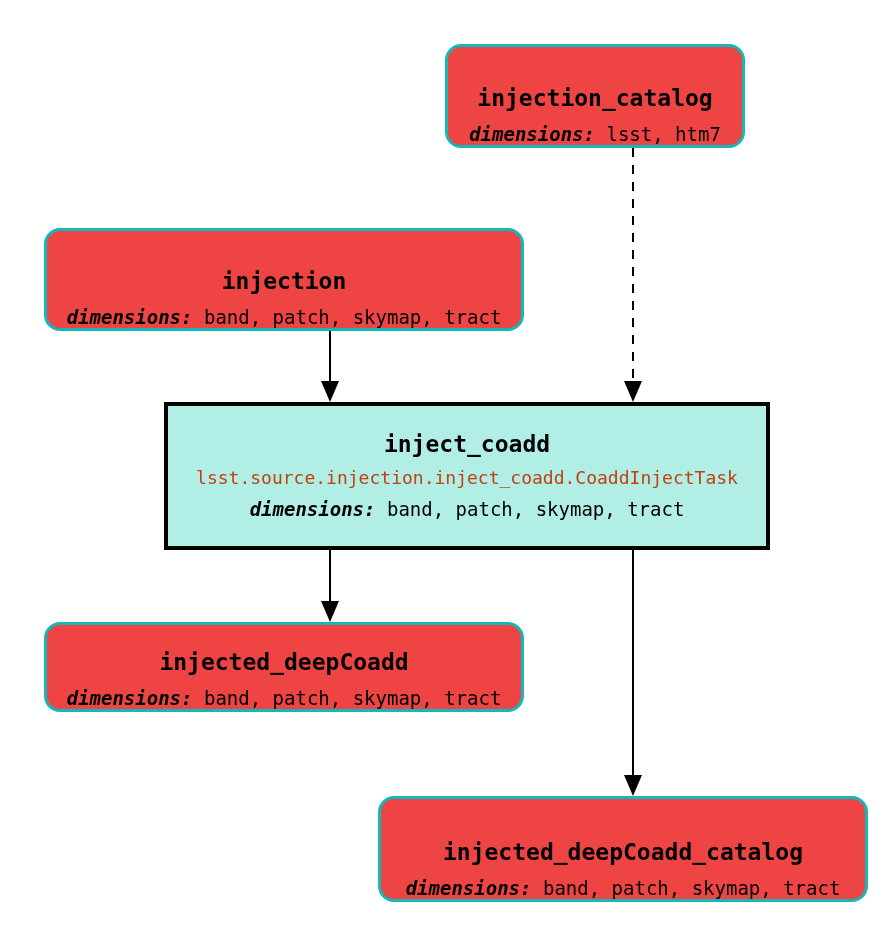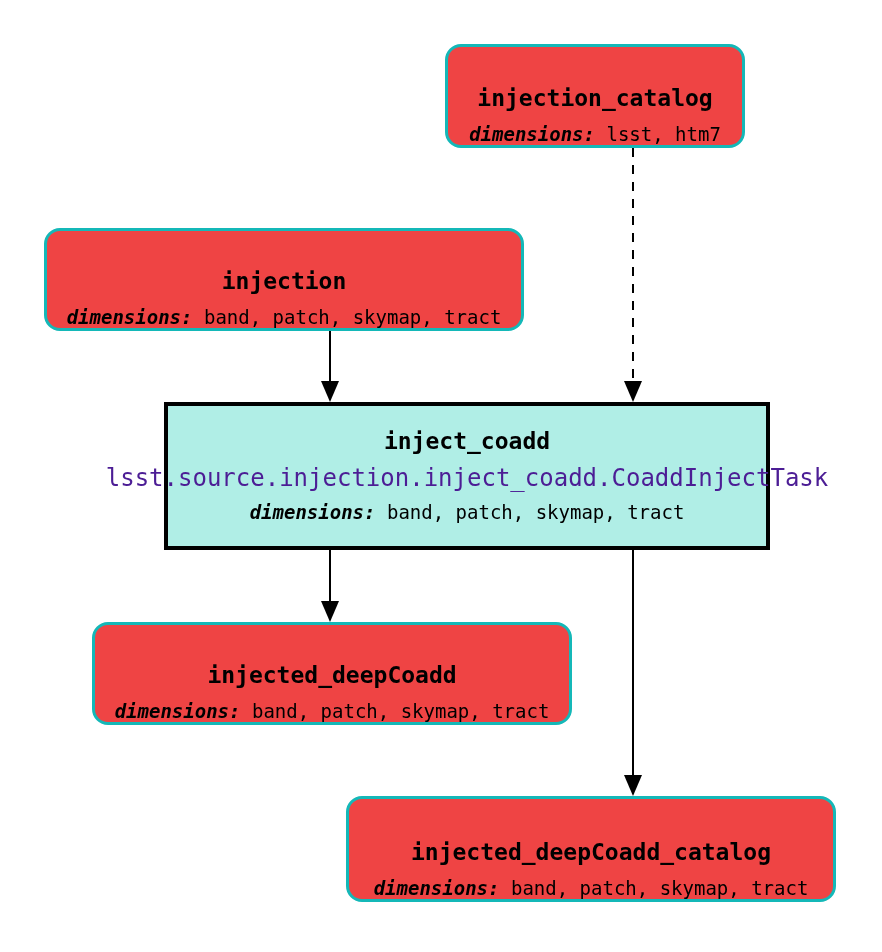--- a/index.html
+++ b/index.html
@@ -46,22 +46,22 @@
     line-height: 1.1;
     white-space: nowrap;
   }
   .node-sub {
     font-size: 19px;
     color: #000000;
     line-height: 1.1;
     white-space: nowrap;
   }
   .task-class {
-    font-size: 24px;
-    color: #4c1d95;
+    font-size: 18px;
+    color: #c2410c;
     line-height: 1.1;
     white-space: nowrap;
   }
   .dim-label { font-style: italic; font-weight: bold; }
 </style>
 </head>
 <body>
 
 <div class="canvas">
 
@@ -106,29 +106,29 @@
 
   <div class="node task-node" style="left:136px; top:402px; width:606px; height:148px;margin-left:28px;">
     <div class="node-title">inject_coadd</div>
     <div class="task-class">lsst.source.injection.inject_coadd.CoaddInjectTask</div>
     <div class="node-sub">
       <span class="dim-label">dimensions:</span> 
       <span>band, patch, skymap, tract</span>
     </div>
   </div>
 
-  <div class="node dataset-node" style="left:44px; top:622px; width:480px; height:103px;margin-left:48px;">
+  <div class="node dataset-node" style="left:44px; top:622px; width:480px; height:90px;">
     <div class="node-title">injected_deepCoadd</div>
     <div class="node-sub">
       <span class="dim-label">dimensions:</span> 
       <span>band, patch, skymap, tract</span>
     </div>
   </div>
 
-  <div class="node dataset-node" style="left:346px; top:796px; width:490px; height:106px;">
+  <div class="node dataset-node" style="left:378px; top:796px; width:490px; height:106px;">
     <div class="node-title">injected_deepCoadd_catalog</div>
     <div class="node-sub">
       <span class="dim-label">dimensions:</span> 
       <span>band, patch, skymap, tract</span>
     </div>
   </div>
 
 </div>
 
 </body></html>

